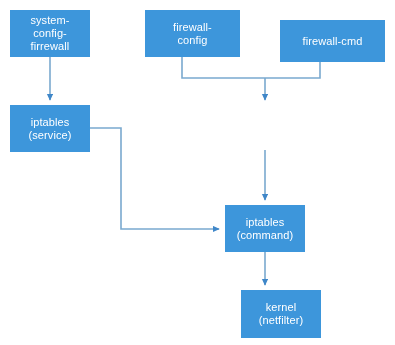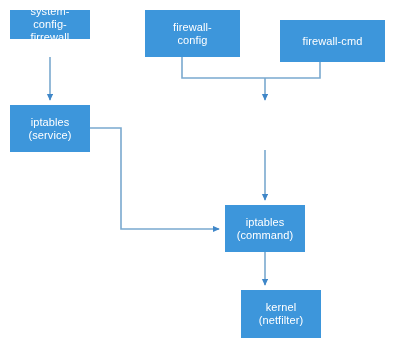--- a/index.html
+++ b/index.html
@@ -40,21 +40,21 @@
     letter-spacing: 0.1px;
     padding: 2px 3px;
     -webkit-font-smoothing: antialiased;
   }
   .node .node-label {
     display: block;
     width: 100%;
     white-space: pre-line;
   }
   
-  #node-system-config-firewall { left: 10px;  top: 10px;  width: 80px;  height: 29px; justify-content: center; }
+  #node-system-config-firewall { left: 10px;  top: 10px;  width: 80px;  height: 47px; justify-content: center; }
   #node-firewall-config        { left: 145px; top: 10px;  width: 95px;  height: 47px; }
   #node-firewall-cmd           { left: 280px; top: 20px;  width: 105px; height: 42px; }
   #node-iptables-service       { left: 10px;  top: 105px; width: 80px;  height: 47px; }
   #node-firewall-daemon        { left: 145px; top: 105px; width: 240px; height: 45px; }
   #node-iptables-command       { left: 225px; top: 205px; width: 80px;  height: 47px; }
   #node-kernel-netfilter       { left: 225px; top: 290px; width: 80px;  height: 48px; margin-left: 16px; }
 </style>
 </head>
 <body>
 

